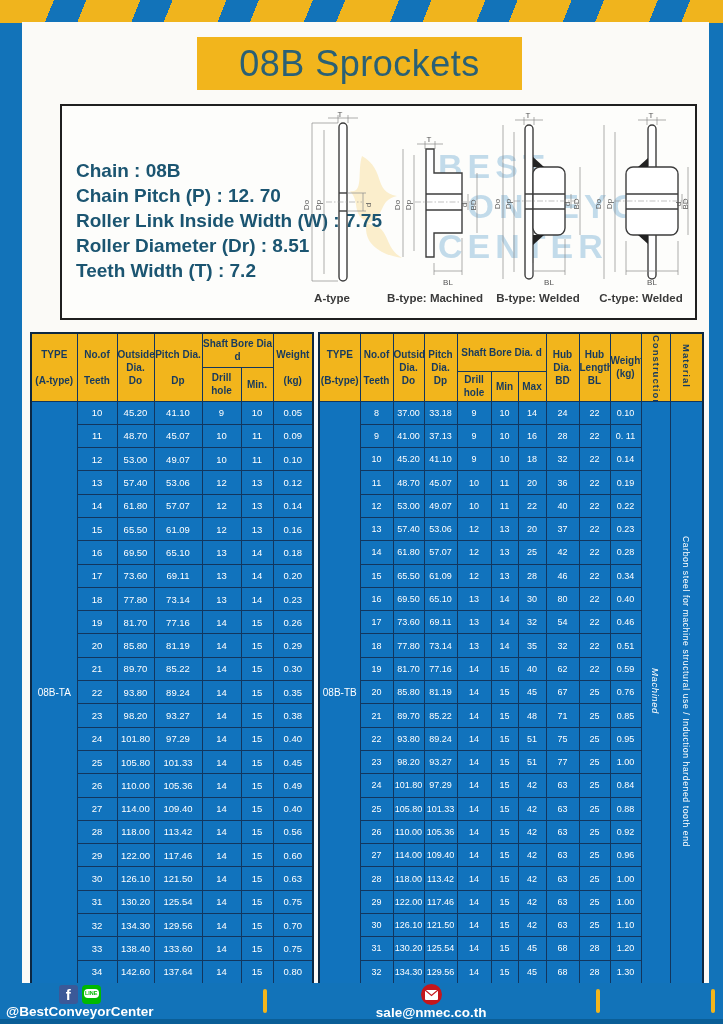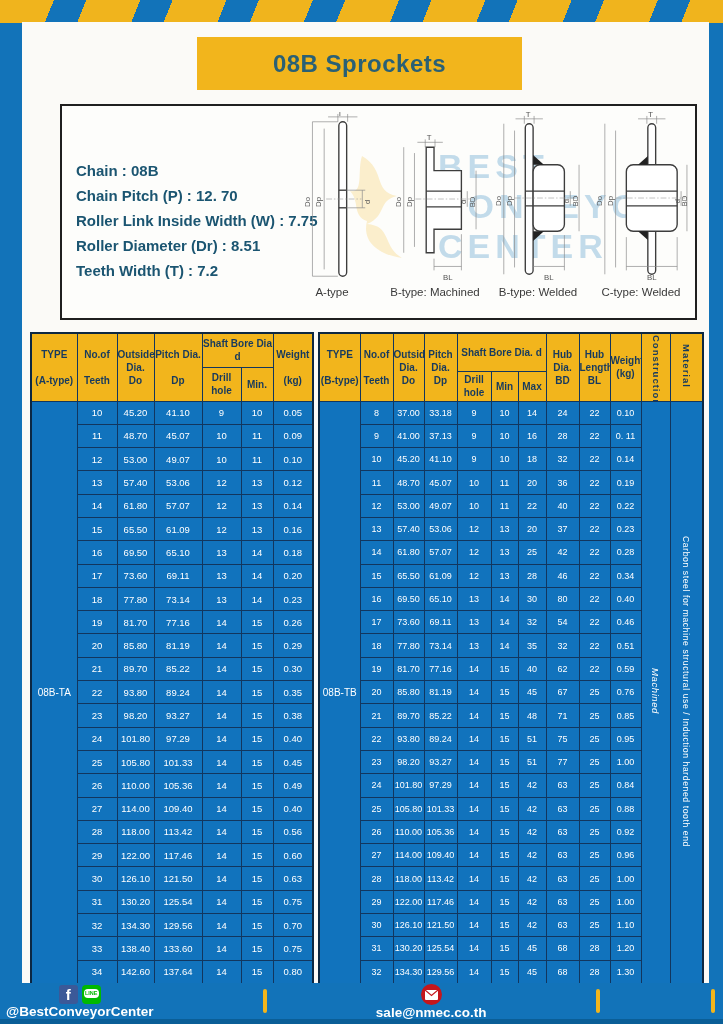--- a/index.html
+++ b/index.html
@@ -18,45 +18,45 @@
   .page{
     position:absolute;left:22px;top:22px;right:14px;bottom:41px;
     background:#fbfaf7;
   }
   
   .title-bar{
     position:absolute;left:175px;top:15px;width:325px;height:53px;
     background:#f2b51c;display:flex;align-items:center;justify-content:center;
   }
   .title-bar h1{
-    margin:16px;font-size:24px;font-weight:700;color:#2a6075;letter-spacing:.5px;
+    margin:16px;font-size:36px;font-weight:400;color:#2a6075;letter-spacing:.5px;
   }
   
   .panel{
     position:absolute;left:38px;top:82px;width:633px;height:212px;
     background:#fdfdfb;border:2px solid #1f1f1f;
   }
   .specs{
     position:absolute;left:14px;top:52px;color:#1b5571;font-weight:bold;
-    font-size:15px;line-height:25px;white-space:pre-line;
+    font-size:19px;line-height:25px;white-space:pre-line;
   }
   .watermark{
     position:absolute;left:280px;top:40px;display:flex;align-items:center;gap:6px;
     opacity:.28;pointer-events:none;
   }
   .wm-text div{
     font-size:34px;font-weight:800;color:#2e86c1;letter-spacing:5px;line-height:40px;
   }
   .drawings{
     position:absolute;left:220px;top:6px;right:4px;bottom:4px;
     display:flex;justify-content:space-between;
   }
   .draw-col{width:100px;display:flex;flex-direction:column;align-items:center;}
   .draw-col svg{flex:1 1 auto;}
-  .draw-label{font-size:11.5px;color:#3a3a3a;font-weight:normal;margin-bottom:16px;white-space:nowrap;}
+  .draw-label{font-size:11.5px;color:#3a3a3a;font-weight:bold;margin-bottom:10px;white-space:nowrap;}
   .dline{stroke:#8a8a8a;stroke-width:.7;fill:none;}
   .dpart{stroke:#3d3d3d;stroke-width:1.4;fill:#ffffff;}
   .dweld{fill:#222;}
   .dtext{fill:#555;font-size:8px;font-family:"Liberation Sans",sans-serif;}
   .dcenter{stroke:#999;stroke-width:.6;stroke-dasharray:6 2 1.5 2;fill:none;}
   
   table.spec{
     position:absolute;border-collapse:collapse;table-layout:fixed;
     background:#1173bd;border:2.5px solid #0c2742;
   }

